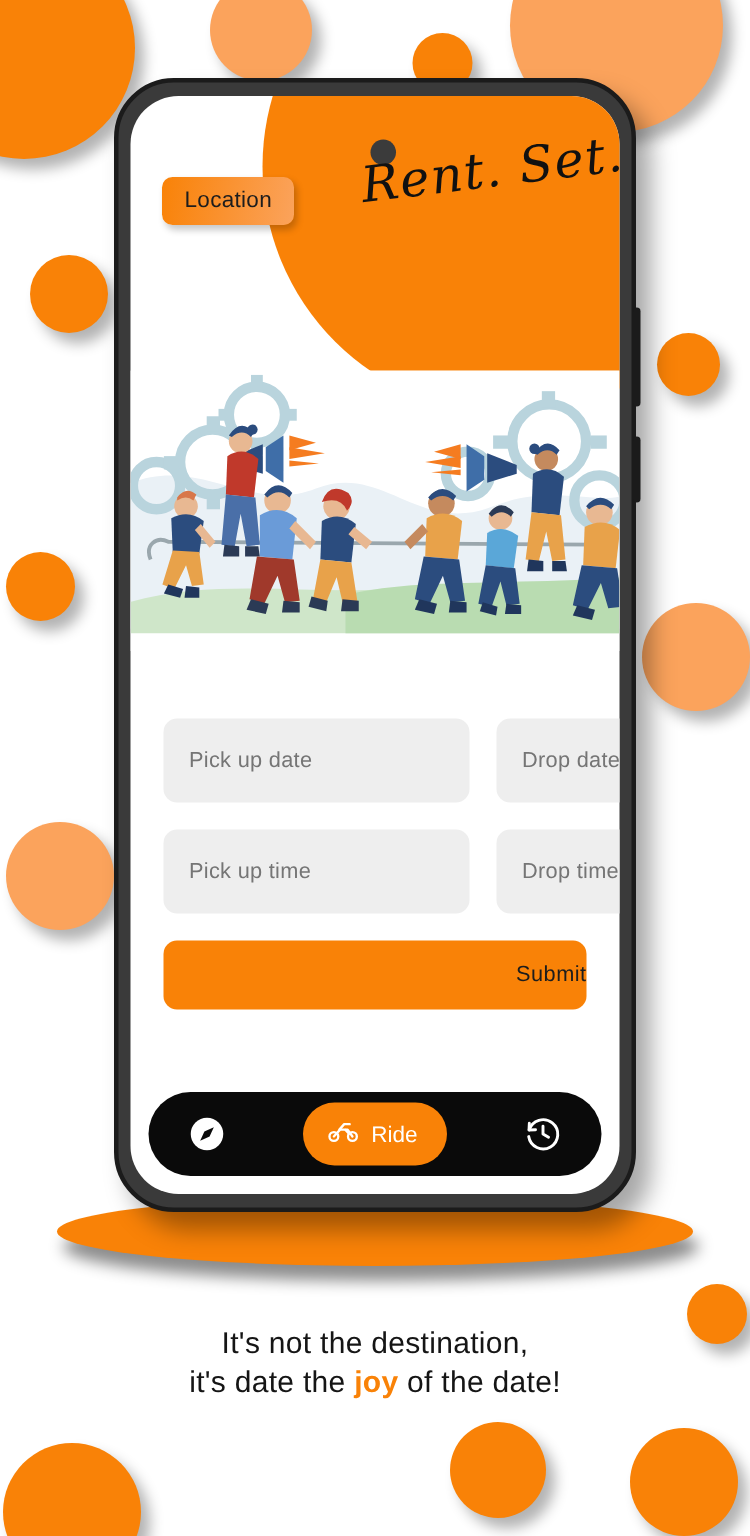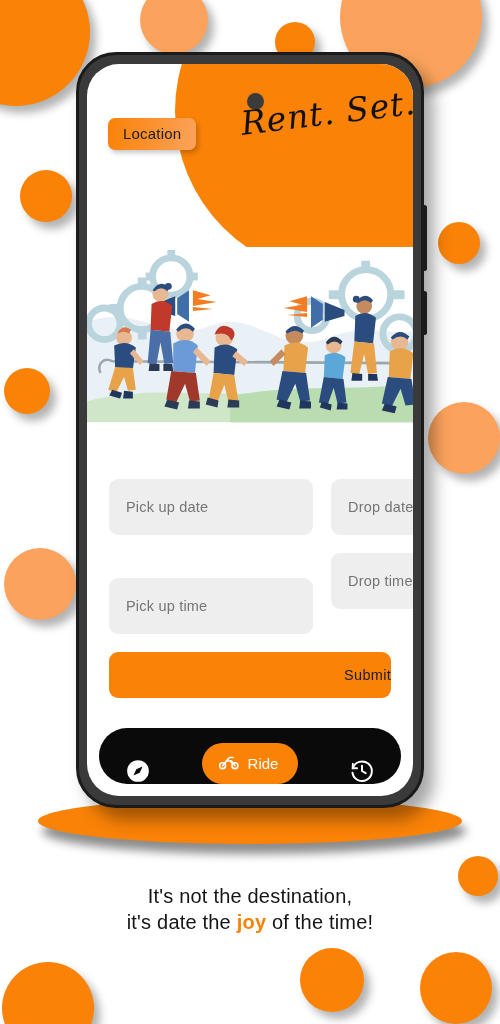--- a/index.html
+++ b/index.html
@@ -69,21 +69,21 @@
   #submit-btn{
     display:block; width:100%; height:46px; border:none; cursor:pointer;
     border-radius:9px; color:#1d1d1d; font-size:14.5px; letter-spacing:.3px;
     font-family:"Liberation Sans", sans-serif;
   }
 
   
   #nav{
     position:absolute; left:12px; bottom:12px; width:calc(100% - 24px); height:56px;
     background:#0a0a0a; border-radius:28px;
-    display:flex; align-items:flex-end; justify-content:space-around;
+    display:flex; align-items:center; justify-content:space-around;
   }
   .navicon{ width:26px; height:26px; cursor:pointer; }
   #ride-pill{
     display:flex; align-items:center; gap:8px;
     padding:8px 20px 8px 16px; border-radius:22px;
     color:#fff; font-size:15px; cursor:pointer;
   }
 
   
   #base{
@@ -267,21 +267,21 @@
           </g>
         </svg>
       </div>
 
       <div id="form">
         <div class="row">
           <input class="field" type="text" placeholder="Pick up date" style="background: rgb(238, 238, 238);">
           <input class="field" type="text" placeholder="Drop date" style="background: rgb(238, 238, 238);">
         </div>
         <div class="row">
-          <input class="field" type="text" placeholder="Pick up time" style="background: rgb(238, 238, 238); margin-top: 25px;">
+          <input class="field" type="text" placeholder="Pick up time" style="background: rgb(238, 238, 238);">
           <input class="field" type="text" placeholder="Drop time" style="background: rgb(238, 238, 238);">
         </div>
         <button id="submit-btn" style="background: rgb(249, 130, 7); text-align: right;">Submit</button>
       </div>
 
       <div id="nav" style="background: rgb(10, 10, 10);">
         <span class="navicon">
           <svg viewBox="0 0 24 24" width="26" height="26">
             <circle cx="12" cy="12" r="10" fill="#ffffff"></circle>
             <path d="M16.2 7.8 L10.4 10.4 L7.8 16.2 L13.6 13.6 Z" fill="#0a0a0a"></path>
@@ -308,17 +308,17 @@
             <polyline points="12,7.2 12,12 15.4,14"></polyline>
           </svg>
         </span>
       </div>
 
     </div>
   </div>
 
   <div id="quote">
     <div>It's not the destination,</div>
-    <div><span>it's date the </span><span class="joy" style="color: rgb(249, 130, 7);">joy</span><span> of the time!</span></div>
+    <div><span>it's date the </span><span class="joy" style="color: rgb(249, 130, 7);">joy</span><span> of the date!</span></div>
   </div>
 
 
 </div>
 
 </body></html>

